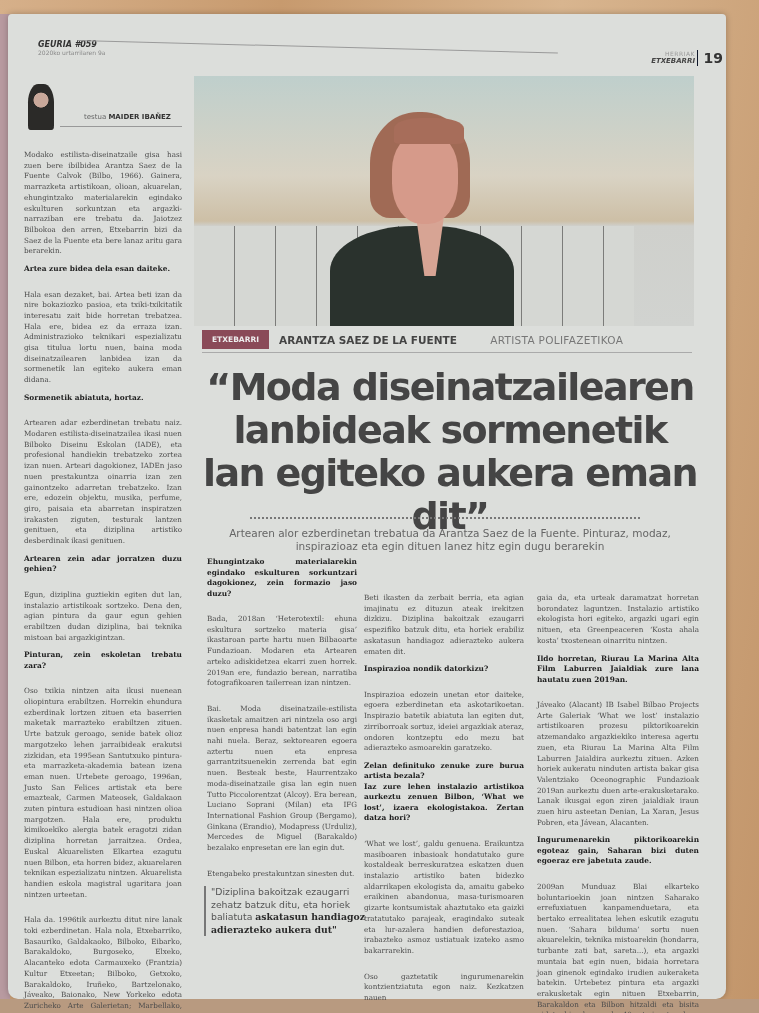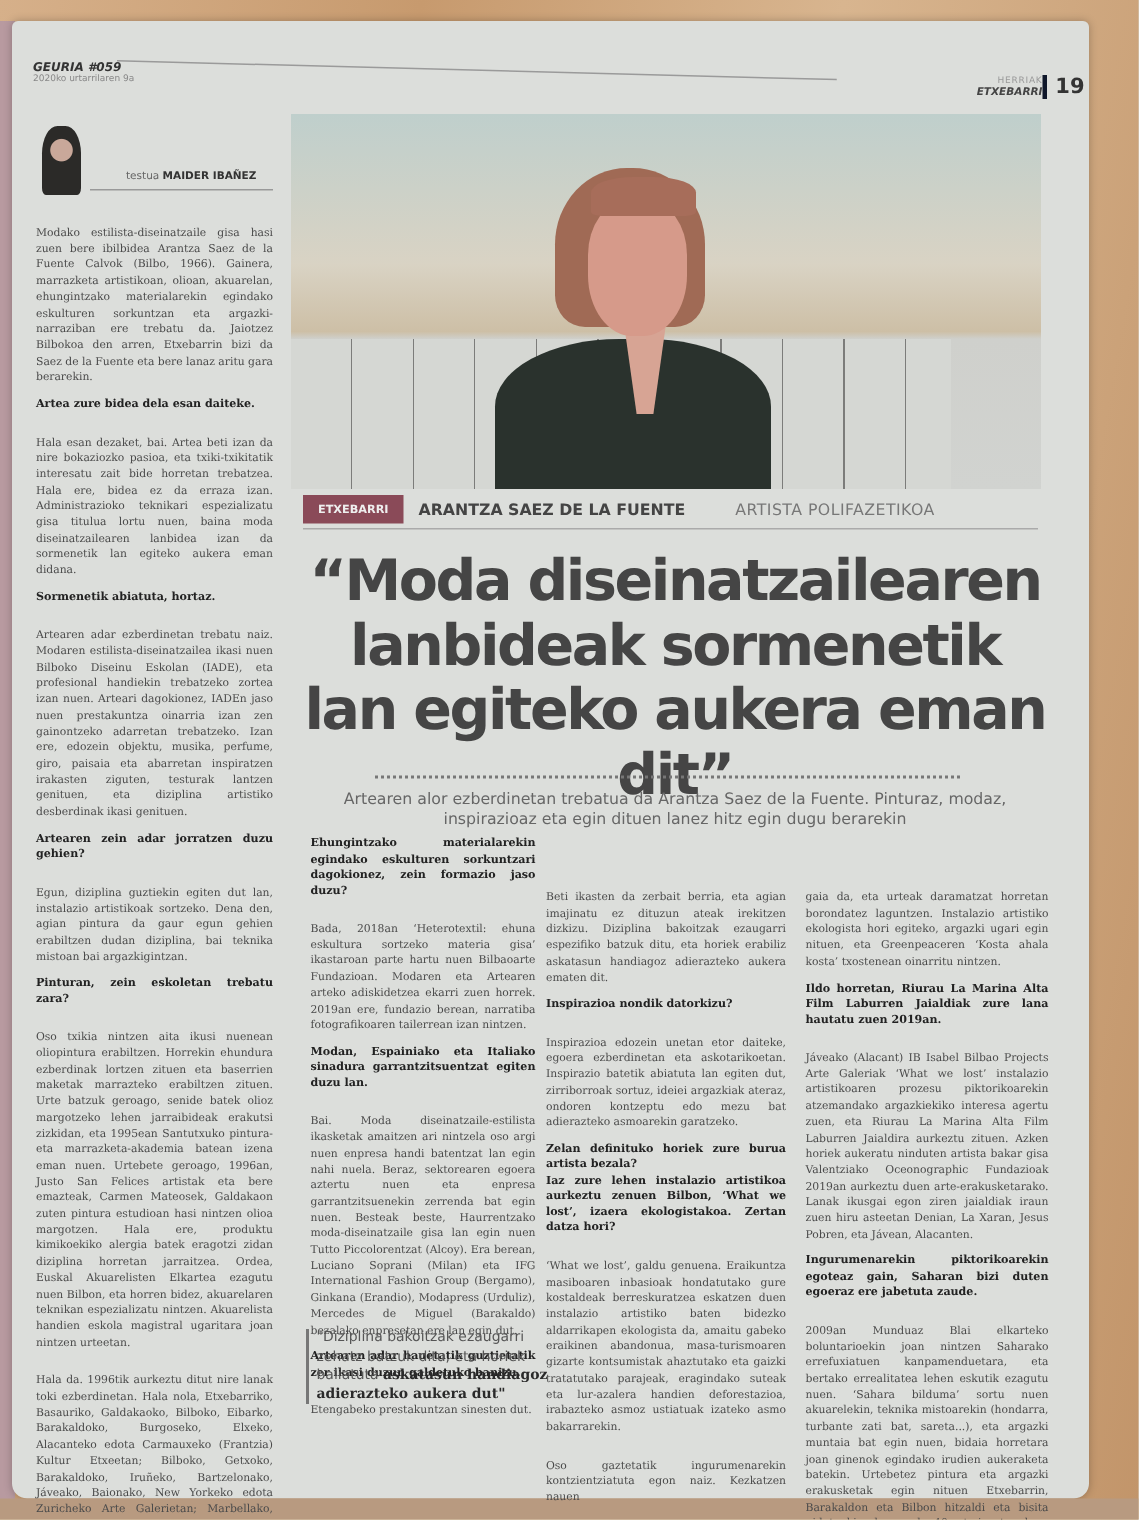--- a/index.html
+++ b/index.html
@@ -1,28 +1,28 @@
 <!DOCTYPE html>
 <html><head>
 <meta charset="utf-8">
 <style>
   html,body{margin:0;padding:0;}
   body{width:759px;height:1013px;overflow:hidden;background:#c9a37a;position:relative;font-family:"DejaVu Serif",serif;}
   .wood{position:absolute;inset:0;background:linear-gradient(100deg,#d6b08a 0%,#c79a6e 30%,#d8b58f 60%,#c2956a 100%);}
   .page{position:absolute;left:8px;top:14px;width:718px;height:985px;background:#dcdedb;border-radius:4px 4px 10px 10px;box-shadow:0 0 6px rgba(0,0,0,.25);overflow:hidden;}
   .leftedge{position:absolute;left:0;top:14px;width:10px;height:990px;background:#b89aa0;}
   .bottomedge{position:absolute;left:0;bottom:0;width:759px;height:14px;background:#b89a80;}
-  .masthead{position:absolute;left:22px;top:40px;}
+  .masthead{position:absolute;left:38px;top:40px;}
   .mast-title{font-family:"DejaVu Sans",sans-serif;font-weight:bold;font-size:8px;color:#333;font-style:italic;}
   .mast-date{font-family:"DejaVu Sans",sans-serif;font-size:6px;color:#888;}
   .topline{position:absolute;left:78px;top:40px;width:480px;height:1px;background:#9a9a9a;transform:rotate(1.5deg);transform-origin:left;}
   .section{position:absolute;right:64px;top:50px;text-align:right;font-family:"DejaVu Sans",sans-serif;}
   .section .s1{font-size:6px;color:#999;letter-spacing:.5px;}
   .section .s2{font-size:7px;font-weight:bold;color:#444;font-style:italic;}
-  .pagenum{position:absolute;right:36px;top:50px;font-family:"DejaVu Sans",sans-serif;font-weight:bold;font-size:14px;color:#333;border-left:3px solid #0f172a;padding-left:6px;}
+  .pagenum{position:absolute;right:36px;top:50px;font-family:"DejaVu Sans",sans-serif;font-weight:bold;font-size:14px;color:#333;border-left:1px solid #0f172a;padding-left:6px;}
   .avatar{position:absolute;left:28px;top:84px;width:26px;height:46px;border-radius:40% 40% 10% 10%;background:radial-gradient(circle at 50% 35%,#c9a89a 0 22%,#2b2a28 24% 100%);}
   .byline{position:absolute;left:84px;top:113px;font-family:"DejaVu Sans",sans-serif;font-size:7px;color:#666;}
   .byline b{color:#333;}
   .byline-rule{position:absolute;left:60px;top:126px;width:122px;height:1px;background:#999;}
   .col{position:absolute;font-size:7.2px;line-height:10.7px;color:#4a4a4a;text-align:justify;hyphens:auto;}
   .col p{margin:15px 0 7px 0;}
   .col h4{margin:0;font-size:7.4px;line-height:10.5px;color:#222;font-weight:bold;}
   .col1{left:24px;top:135px;width:158px;}
   .photo{position:absolute;left:194px;top:76px;width:500px;height:250px;background:linear-gradient(180deg,#bfcfcc 0%,#d9d3c4 40%,#cdbfa6 58%,#cfd0cc 60%,#d1d3d0 100%);}
   .photo .wall{position:absolute;left:0;top:150px;width:440px;height:100px;background:repeating-linear-gradient(90deg,#d5d7d3 0 40px,#7c7c7a 40px 41px);}
@@ -97,33 +97,31 @@
   <div class="kicker"><b>ARANTZA SAEZ DE LA FUENTE</b> <span>ARTISTA POLIFAZETIKOA</span></div>
 </div>
 
 <div class="headline">“Moda diseinatzailearen lanbideak sormenetik lan egiteko aukera eman dit”</div>
 <div class="dots"></div>
 <div class="deck">Artearen alor ezberdinetan trebatua da Arantza Saez de la Fuente. Pinturaz, modaz, inspirazioaz eta egin dituen lanez hitz egin dugu berarekin</div>
 
 <div class="col col2">
   <h4>Ehungintzako materialarekin egindako eskulturen sorkuntzari dagokionez, zein formazio jaso duzu?</h4>
   <p>Bada, 2018an ‘Heterotextil: ehuna eskultura sortzeko materia gisa’ ikastaroan parte hartu nuen Bilbaoarte Fundazioan. Modaren eta Artearen arteko adiskidetzea ekarri zuen horrek. 2019an ere, fundazio berean, narratiba fotografikoaren tailerrean izan nintzen.</p>
-  <h4>Modan, Espainiako eta Italiako sinadura garrantzitsuentzat egiten duzu lan.</h4>
   <p>Bai. Moda diseinatzaile-estilista ikasketak amaitzen ari nintzela oso argi nuen enpresa handi batentzat lan egin nahi nuela. Beraz, sektorearen egoera aztertu nuen eta enpresa garrantzitsuenekin zerrenda bat egin nuen. Besteak beste, Haurrentzako moda-diseinatzaile gisa lan egin nuen Tutto Piccolorentzat (Alcoy). Era berean, Luciano Soprani (Milan) eta IFG International Fashion Group (Bergamo), Ginkana (Erandio), Modapress (Urduliz), Mercedes de Miguel (Barakaldo) bezalako enpresetan ere lan egin dut.</p>
-  <h4>Artearen adar hauetatik guztietatik zer ikasi duzun galdetuko banizu.</h4>
   <p>Etengabeko prestakuntzan sinesten dut.</p>
 </div>
 
 <div class="pull"><span>"Diziplina bakoitzak ezaugarri zehatz batzuk ditu, eta horiek baliatuta </span><b>askatasun handiagoz adierazteko aukera dut"</b></div>
 
 <div class="col col3">
   <p>Beti ikasten da zerbait berria, eta agian imajinatu ez dituzun ateak irekitzen dizkizu. Diziplina bakoitzak ezaugarri espezifiko batzuk ditu, eta horiek erabiliz askatasun handiagoz adierazteko aukera ematen dit.</p>
   <h4>Inspirazioa nondik datorkizu?</h4>
   <p>Inspirazioa edozein unetan etor daiteke, egoera ezberdinetan eta askotarikoetan. Inspirazio batetik abiatuta lan egiten dut, zirriborroak sortuz, ideiei argazkiak ateraz, ondoren kontzeptu edo mezu bat adierazteko asmoarekin garatzeko.</p>
-  <h4>Zelan definituko horiek zure burua artista bezala?</h4>
+  <h4>Zelan definituko zenuke zure burua artista bezala?</h4>
   <h4>Iaz zure lehen instalazio artistikoa aurkeztu zenuen Bilbon, ‘What we lost’, izaera ekologistakoa. Zertan datza hori?</h4>
   <p style="margin-bottom:0">‘What we lost’, galdu genuena. Eraikuntza masiboaren inbasioak hondatutako gure kostaldeak berreskuratzea eskatzen duen instalazio artistiko baten bidezko aldarrikapen ekologista da, amaitu gabeko eraikinen abandonua, masa-turismoaren gizarte kontsumistak ahaztutako eta gaizki tratatutako parajeak, eragindako suteak eta lur-azalera handien deforestazioa, irabazteko asmoz ustiatuak izateko asmo bakarrarekin.</p>
   <p>Oso gaztetatik ingurumenarekin kontzientziatuta egon naiz. Kezkatzen nauen</p>
 </div>
 
 <div class="col col4">
   <p>gaia da, eta urteak daramatzat horretan borondatez laguntzen. Instalazio artistiko ekologista hori egiteko, argazki ugari egin nituen, eta Greenpeaceren ‘Kosta ahala kosta’ txostenean oinarritu nintzen.</p>
   <h4>Ildo horretan, Riurau La Marina Alta Film Laburren Jaialdiak zure lana hautatu zuen 2019an.</h4>
   <p>Jáveako (Alacant) IB Isabel Bilbao Projects Arte Galeriak ‘What we lost’ instalazio artistikoaren prozesu piktorikoarekin atzemandako argazkiekiko interesa agertu zuen, eta Riurau La Marina Alta Film Laburren Jaialdira aurkeztu zituen. Azken horiek aukeratu ninduten artista bakar gisa Valentziako Oceonographic Fundazioak 2019an aurkeztu duen arte-erakusketarako. Lanak ikusgai egon ziren jaialdiak iraun zuen hiru asteetan Denian, La Xaran, Jesus Pobren, eta Jávean, Alacanten.</p>
   <h4>Ingurumenarekin piktorikoarekin egoteaz gain, Saharan bizi duten egoeraz ere jabetuta zaude.</h4>

